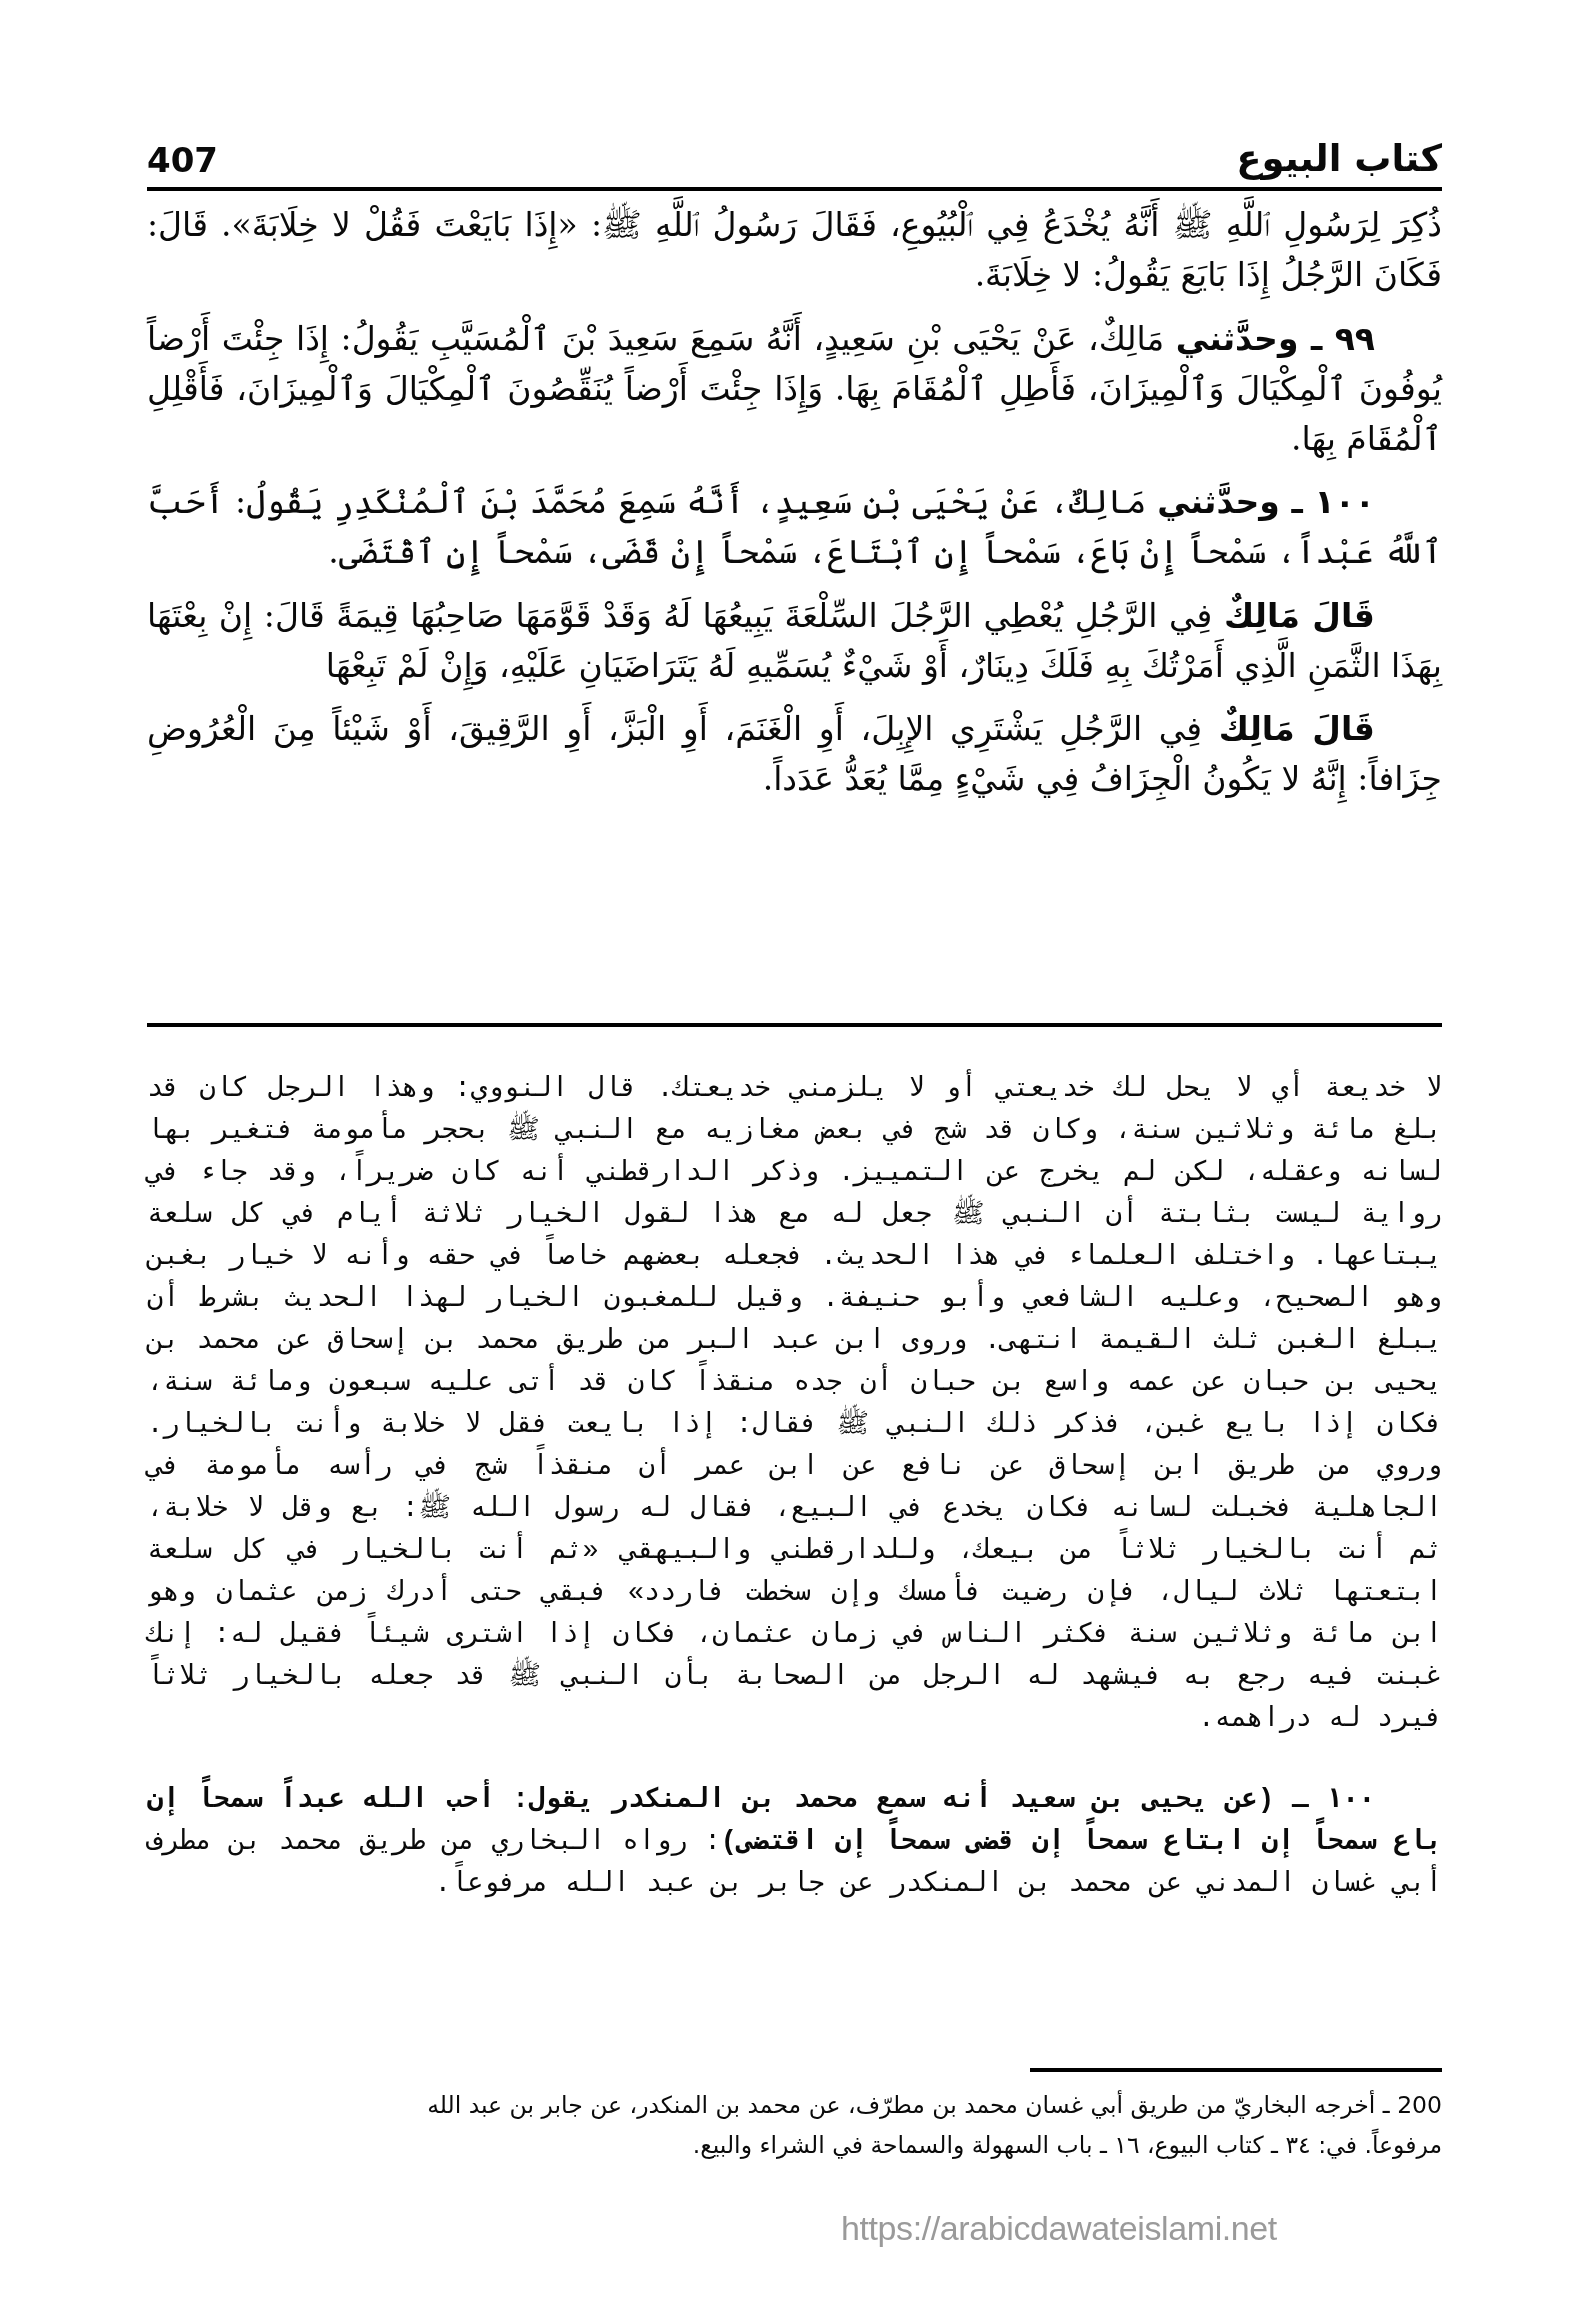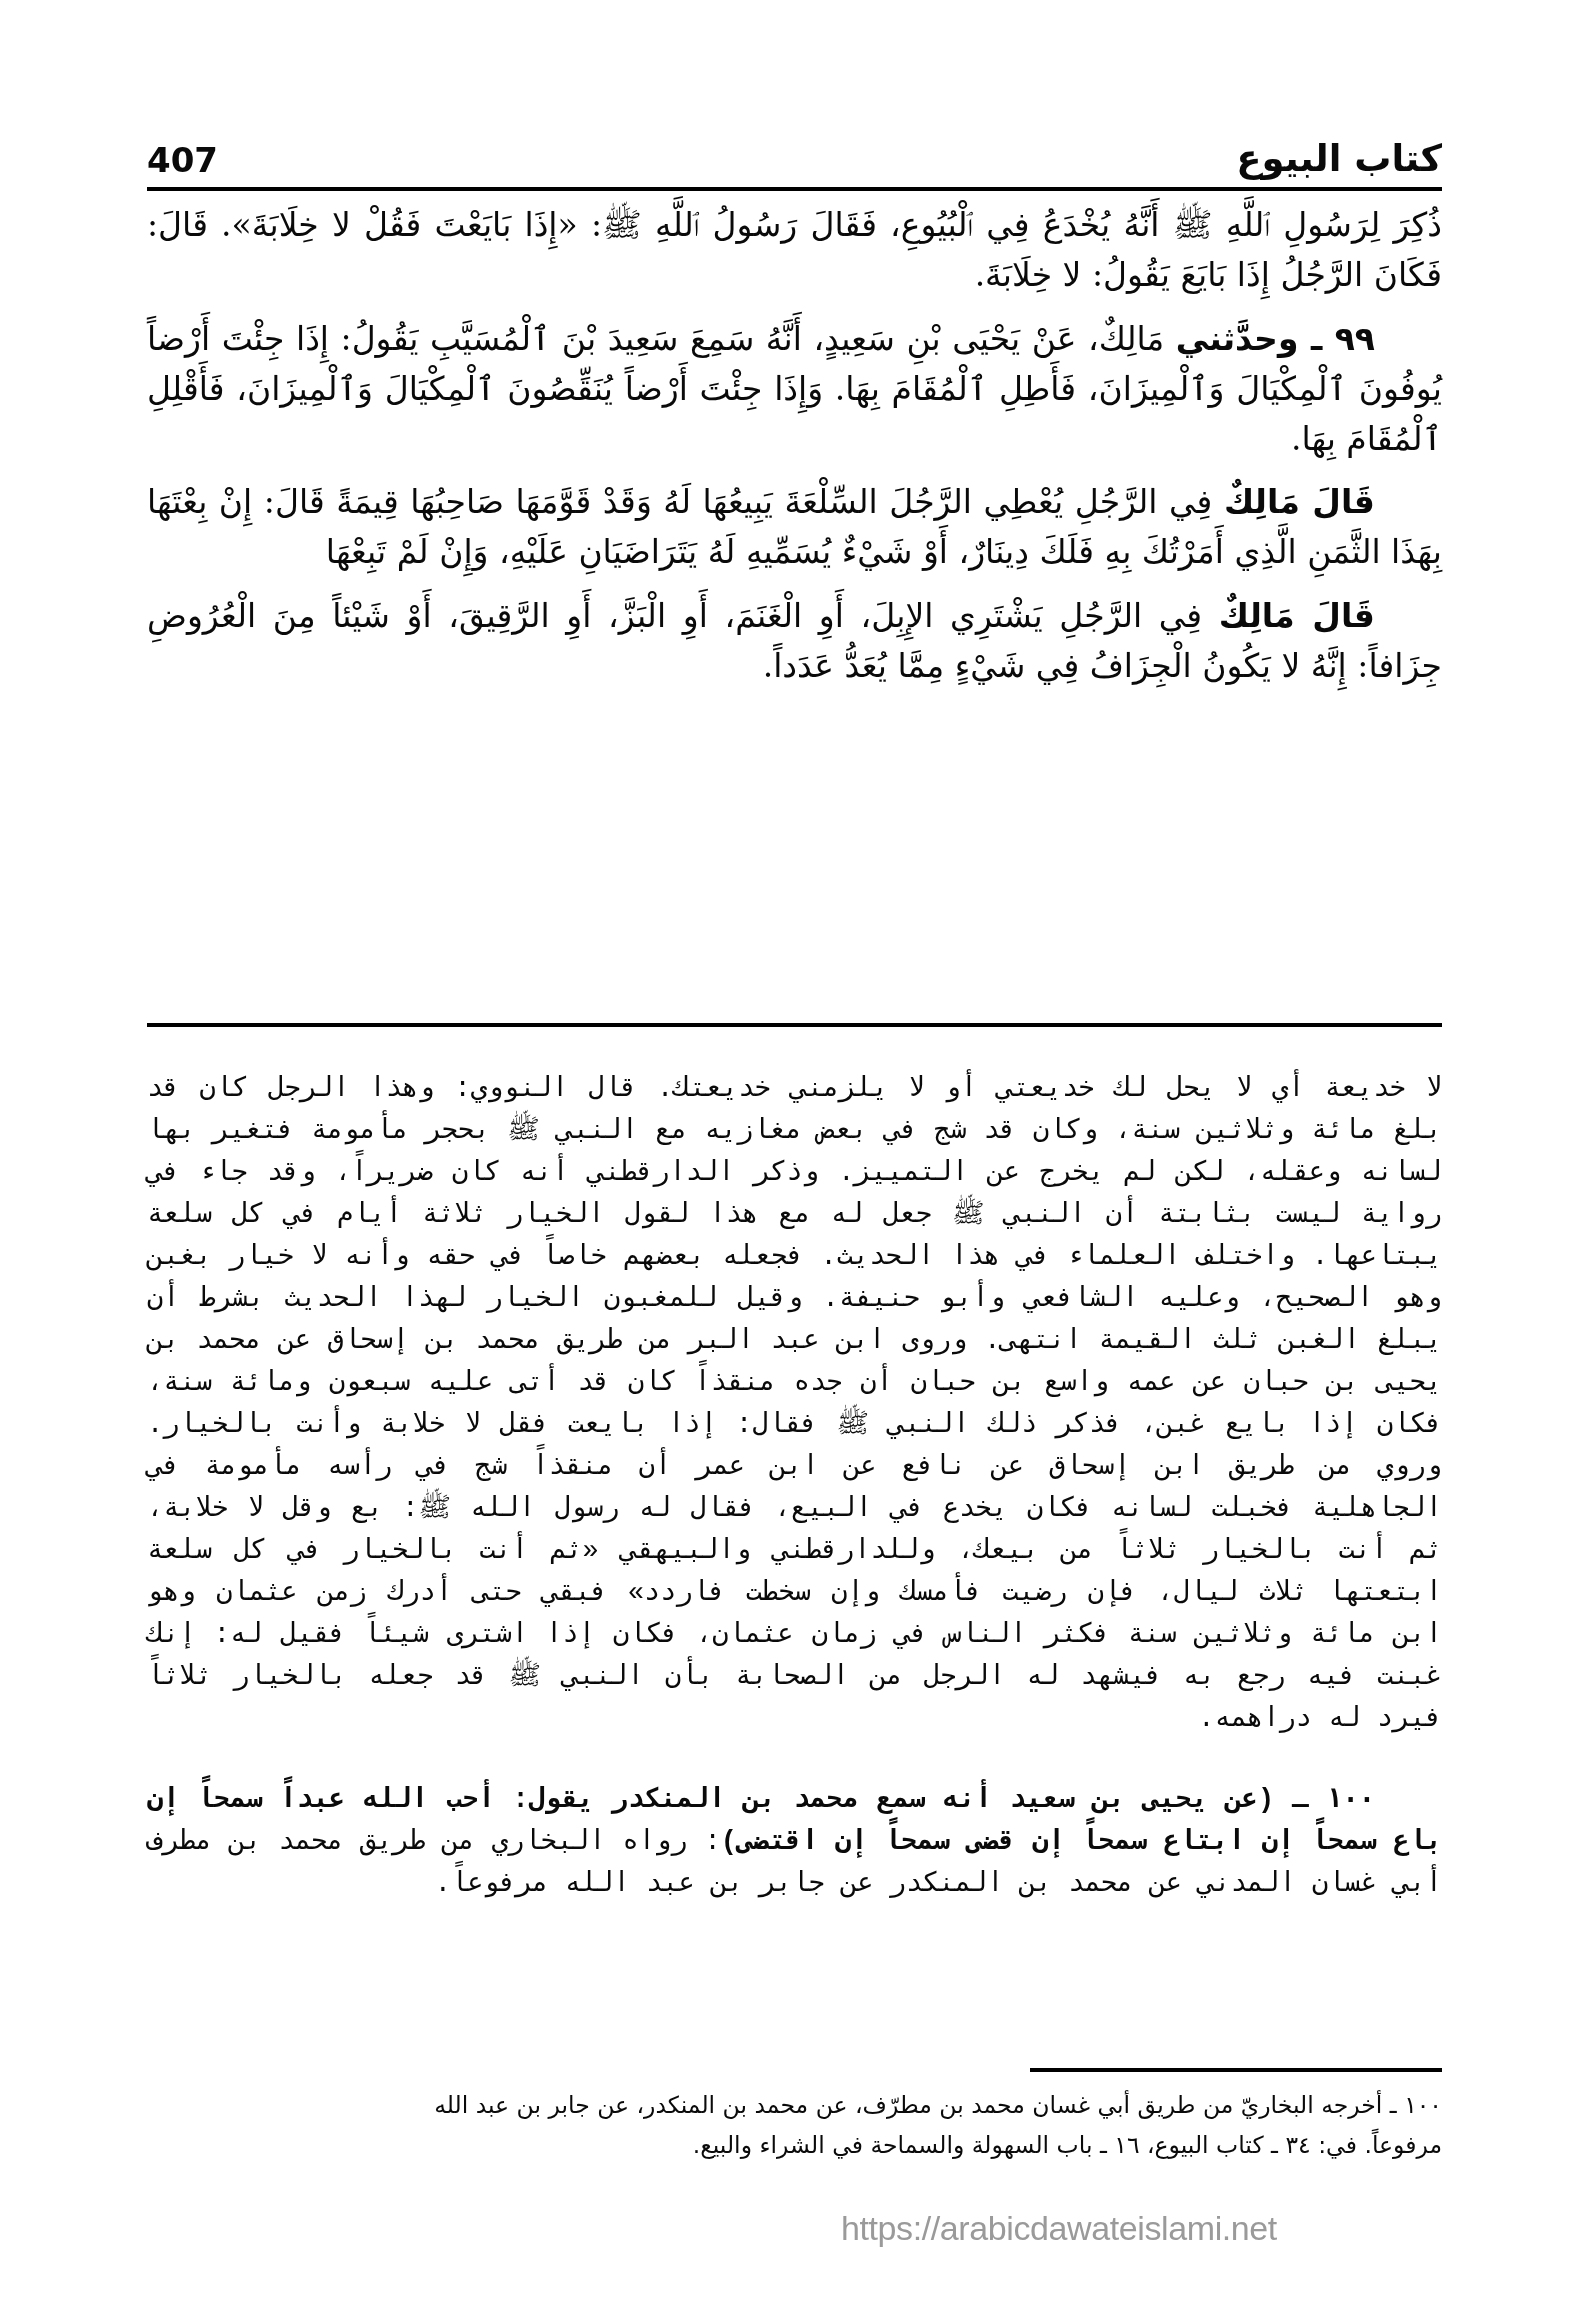--- a/index.html
+++ b/index.html
@@ -144,33 +144,34 @@
   <div class="running-head">
     <span class="book-title">كتاب البيوع</span>
     <span class="page-number">407</span>
   </div>
 
   <div class="rule-top"></div>
 
   <div class="main-text">
     <p>ذُكِرَ لِرَسُولِ ٱللَّهِ ﷺ أَنَّهُ يُخْدَعُ فِي ٱلْبُيُوعِ، فَقَالَ رَسُولُ ٱللَّهِ ﷺ: «إِذَا بَايَعْتَ فَقُلْ لا خِلَابَةَ». قَالَ: فَكَانَ الرَّجُلُ إِذَا بَايَعَ يَقُولُ: لا خِلَابَةَ.</p>
     <p class="indent"><b>٩٩ ـ وحدَّثني</b><span> مَالِكٌ، عَنْ يَحْيَى بْنِ سَعِيدٍ، أَنَّهُ سَمِعَ سَعِيدَ بْنَ ٱلْمُسَيَّبِ يَقُولُ: إِذَا جِئْتَ أَرْضاً يُوفُونَ ٱلْمِكْيَالَ وَٱلْمِيزَانَ، فَأَطِلِ ٱلْمُقَامَ بِهَا. وَإِذَا جِئْتَ أَرْضاً يُنَقِّصُونَ ٱلْمِكْيَالَ وَٱلْمِيزَانَ، فَأَقْلِلِ ٱلْمُقَامَ بِهَا.</span></p>
+    <p class="indent"><b>١٠٠ ـ وحدَّثني</b><span> مَالِكٌ، عَنْ يَحْيَى بْنِ سَعِيدٍ، أَنَّهُ سَمِعَ مُحَمَّدَ بْنَ ٱلْمُنْكَدِرِ يَقُولُ: أَحَبَّ ٱللَّهُ عَبْداً، سَمْحاً إِنْ بَاعَ، سَمْحاً إِنِ ٱبْتَاعَ، سَمْحاً إِنْ قَضَى، سَمْحاً إِنِ ٱقْتَضَى.</span></p>
     <p class="indent"><b>قَالَ مَالِكٌ</b><span> فِي الرَّجُلِ يُعْطِي الرَّجُلَ السِّلْعَةَ يَبِيعُهَا لَهُ وَقَدْ قَوَّمَهَا صَاحِبُهَا قِيمَةً قَالَ: إِنْ بِعْتَهَا بِهَذَا الثَّمَنِ الَّذِي أَمَرْتُكَ بِهِ فَلَكَ دِينَارٌ، أَوْ شَيْءٌ يُسَمِّيهِ لَهُ يَتَرَاضَيَانِ عَلَيْهِ، وَإِنْ لَمْ تَبِعْهَا</span></p>
     <p class="indent"><b>قَالَ مَالِكٌ</b><span> فِي الرَّجُلِ يَشْتَرِي الإِبِلَ، أَوِ الْغَنَمَ، أَوِ الْبَزَّ، أَوِ الرَّقِيقَ، أَوْ شَيْئاً مِنَ الْعُرُوضِ جِزَافاً: إِنَّهُ لا يَكُونُ الْجِزَافُ فِي شَيْءٍ مِمَّا يُعَدُّ عَدَداً.</span></p>
   </div>
 
   <div class="rule-mid"></div>
 
   <div class="commentary">
     <p>لا خديعة أي لا يحل لك خديعتي أو لا يلزمني خديعتك. قال النووي: وهذا الرجل كان قد بلغ مائة وثلاثين سنة، وكان قد شج في بعض مغازيه مع النبي ﷺ بحجر مأمومة فتغير بها لسانه وعقله، لكن لم يخرج عن التمييز. وذكر الدارقطني أنه كان ضريراً، وقد جاء في رواية ليست بثابتة أن النبي ﷺ جعل له مع هذا لقول الخيار ثلاثة أيام في كل سلعة يبتاعها. واختلف العلماء في هذا الحديث. فجعله بعضهم خاصاً في حقه وأنه لا خيار بغبن وهو الصحيح، وعليه الشافعي وأبو حنيفة. وقيل للمغبون الخيار لهذا الحديث بشرط أن يبلغ الغبن ثلث القيمة انتهى. وروى ابن عبد البر من طريق محمد بن إسحاق عن محمد بن يحيى بن حبان عن عمه واسع بن حبان أن جده منقذاً كان قد أتى عليه سبعون ومائة سنة، فكان إذا بايع غبن، فذكر ذلك النبي ﷺ فقال: إذا بايعت فقل لا خلابة وأنت بالخيار. وروي من طريق ابن إسحاق عن نافع عن ابن عمر أن منقذاً شج في رأسه مأمومة في الجاهلية فخبلت لسانه فكان يخدع في البيع، فقال له رسول الله ﷺ: بع وقل لا خلابة، ثم أنت بالخيار ثلاثاً من بيعك، وللدارقطني والبيهقي «ثم أنت بالخيار في كل سلعة ابتعتها ثلاث ليال، فإن رضيت فأمسك وإن سخطت فاردد» فبقي حتى أدرك زمن عثمان وهو ابن مائة وثلاثين سنة فكثر الناس في زمان عثمان، فكان إذا اشترى شيئاً فقيل له: إنك غبنت فيه رجع به فيشهد له الرجل من الصحابة بأن النبي ﷺ قد جعله بالخيار ثلاثاً فيرد له دراهمه.</p>
     <p class="c2"><b>١٠٠ ـ (عن يحيى بن سعيد أنه سمع محمد بن المنكدر يقول: أحب الله عبداً سمحاً إن باع سمحاً إن ابتاع سمحاً إن قضى سمحاً إن اقتضى)</b><span>: رواه البخاري من طريق محمد بن مطرف أبي غسان المدني عن محمد بن المنكدر عن جابر بن عبد الله مرفوعاً.</span></p>
   </div>
 
   <div class="rule-foot"></div>
 
   <div class="footnote">
-    <p>١٠٠ ـ أخرجه البخاريّ من طريق أبي غسان محمد بن مطرّف، عن محمد بن المنكدر، عن جابر بن عبد الله</p>
+    <p>200 ـ أخرجه البخاريّ من طريق أبي غسان محمد بن مطرّف، عن محمد بن المنكدر، عن جابر بن عبد الله</p>
     <p>مرفوعاً. في: ٣٤ ـ كتاب البيوع، ١٦ ـ باب السهولة والسماحة في الشراء والبيع.</p>
   </div>
 </div>
 
 <div class="watermark">https://arabicdawateislami.net</div>
 
 
 </body></html>

